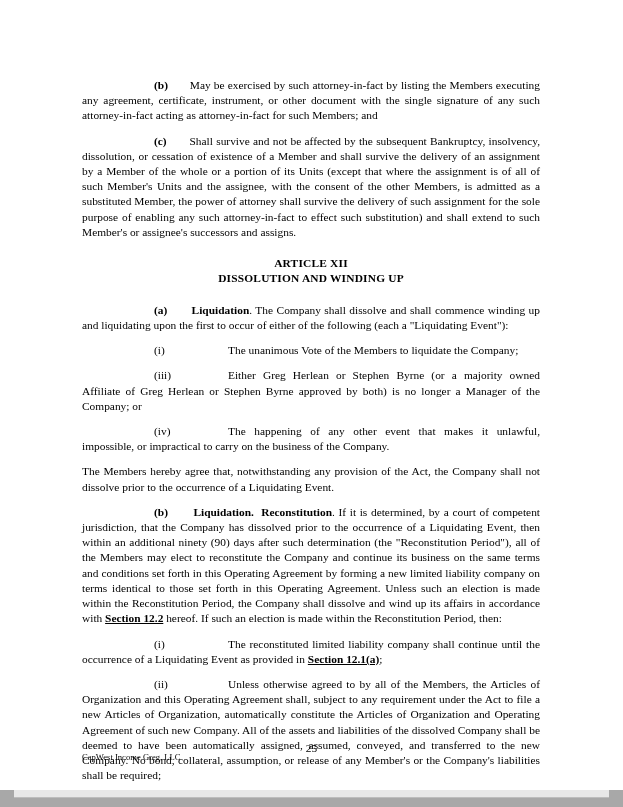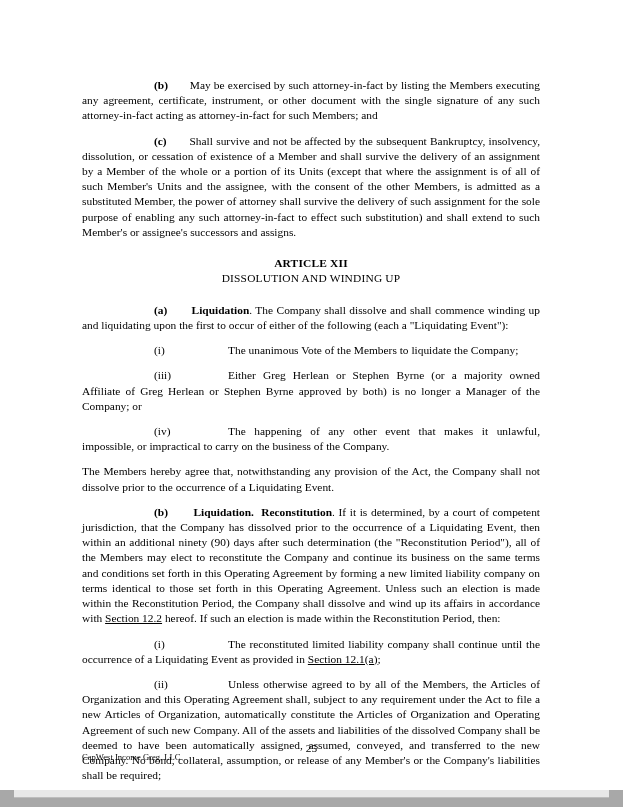--- a/index.html
+++ b/index.html
@@ -77,32 +77,32 @@
   .roman-hang {
     margin: 0 0 10px 0;
     font-size: 11.4px;
     line-height: 15.2px;
     text-align: justify;
     color: #000;
     padding-left: 0;
   }
   .para-indent { text-indent: 72px; }
   b { font-weight: bold; }
-  u { text-decoration: underline; }
+  u { text-decoration: underline; font-weight: bold; }
   .article-head {
     text-align: center;
     font-weight: bold;
     font-size: 11.4px;
     line-height: 15.4px;
     margin: 16px 0 0 0;
     letter-spacing: 0.2px;
   }
   .article-head2 {
     text-align: center;
-    font-weight: normal;
+    font-weight: bold;
     font-size: 11.4px;
     line-height: 15.4px;
     margin: 0 0 16px 0;
     letter-spacing: 0.2px;
   }
   .section-head {
     font-size: 11.4px;
     line-height: 15.2px;
     margin: 0 0 12px 0;
     padding-left: 29px;

